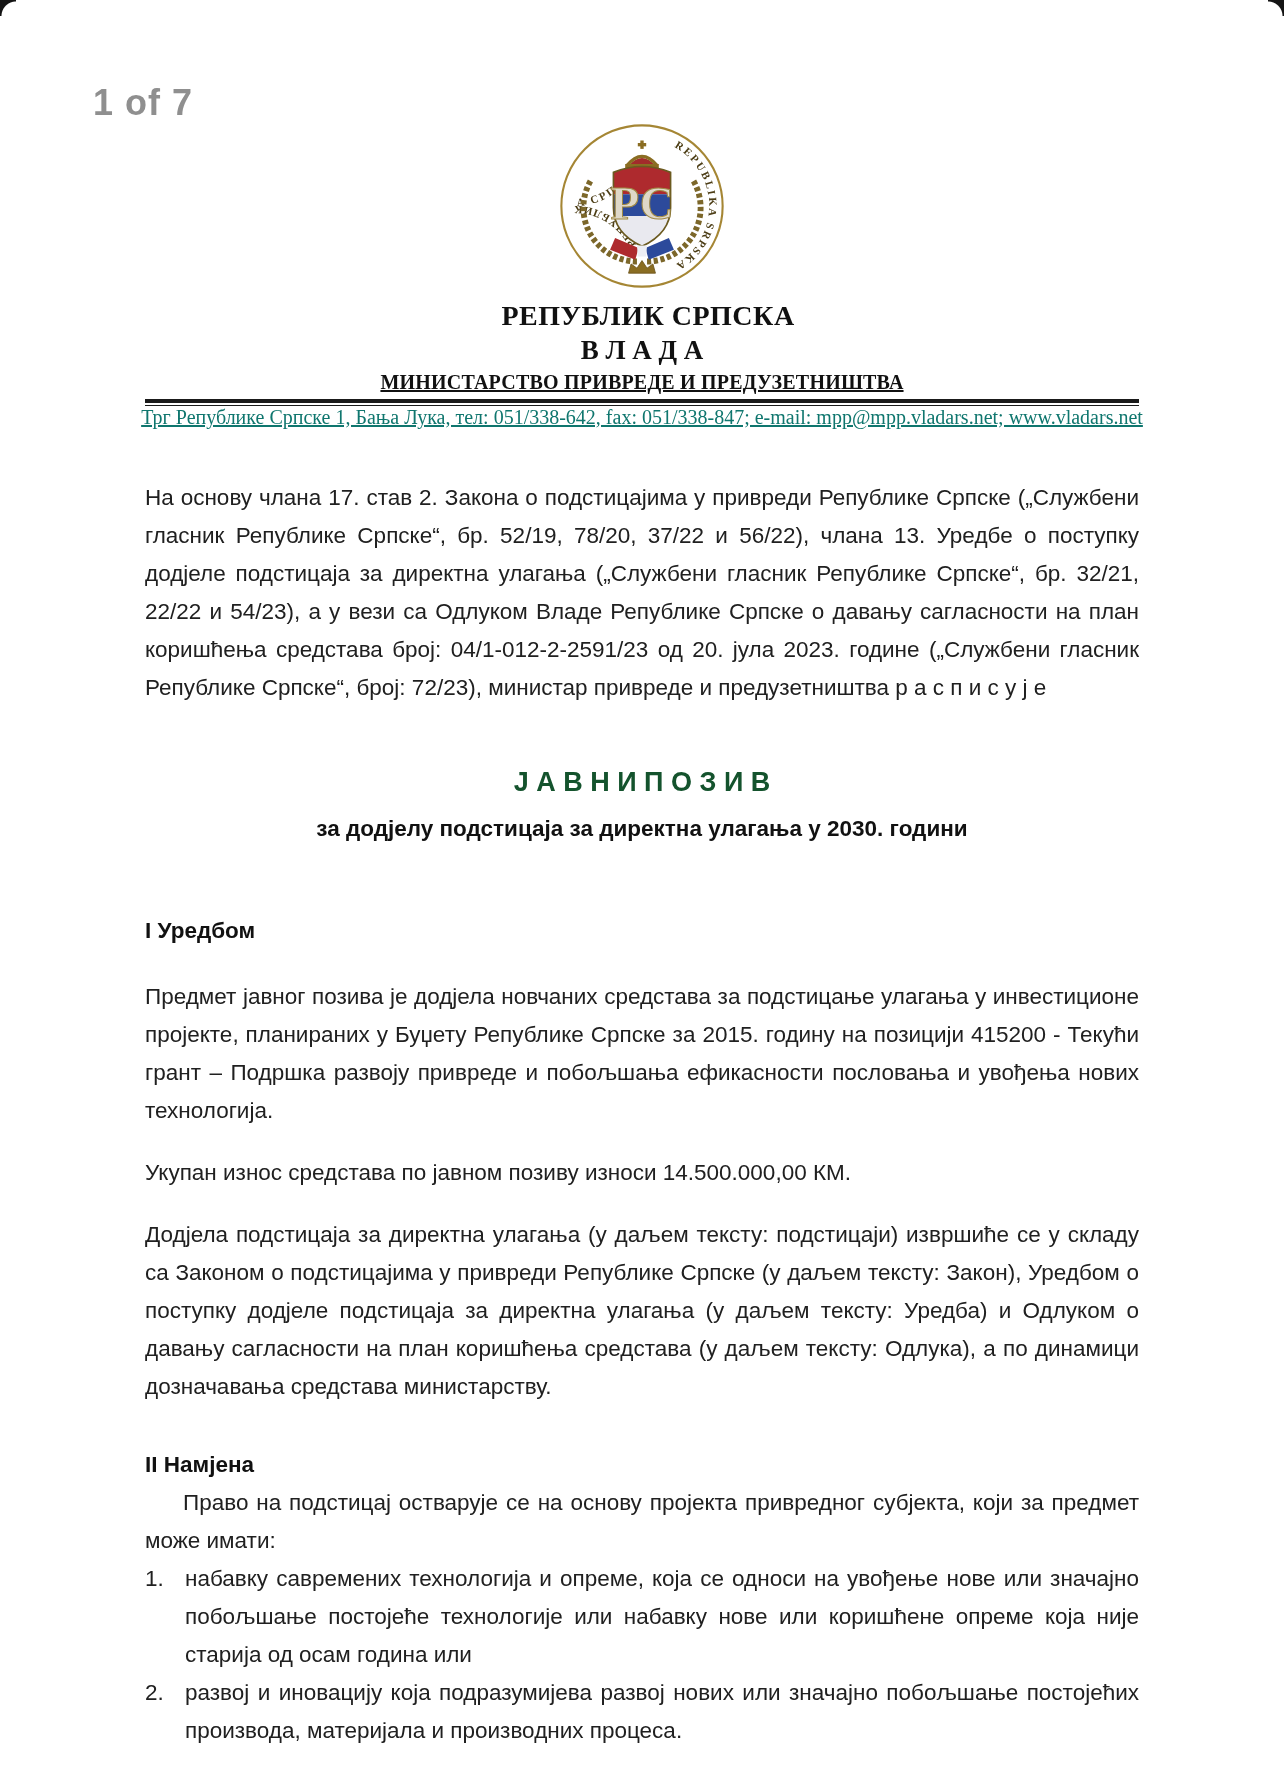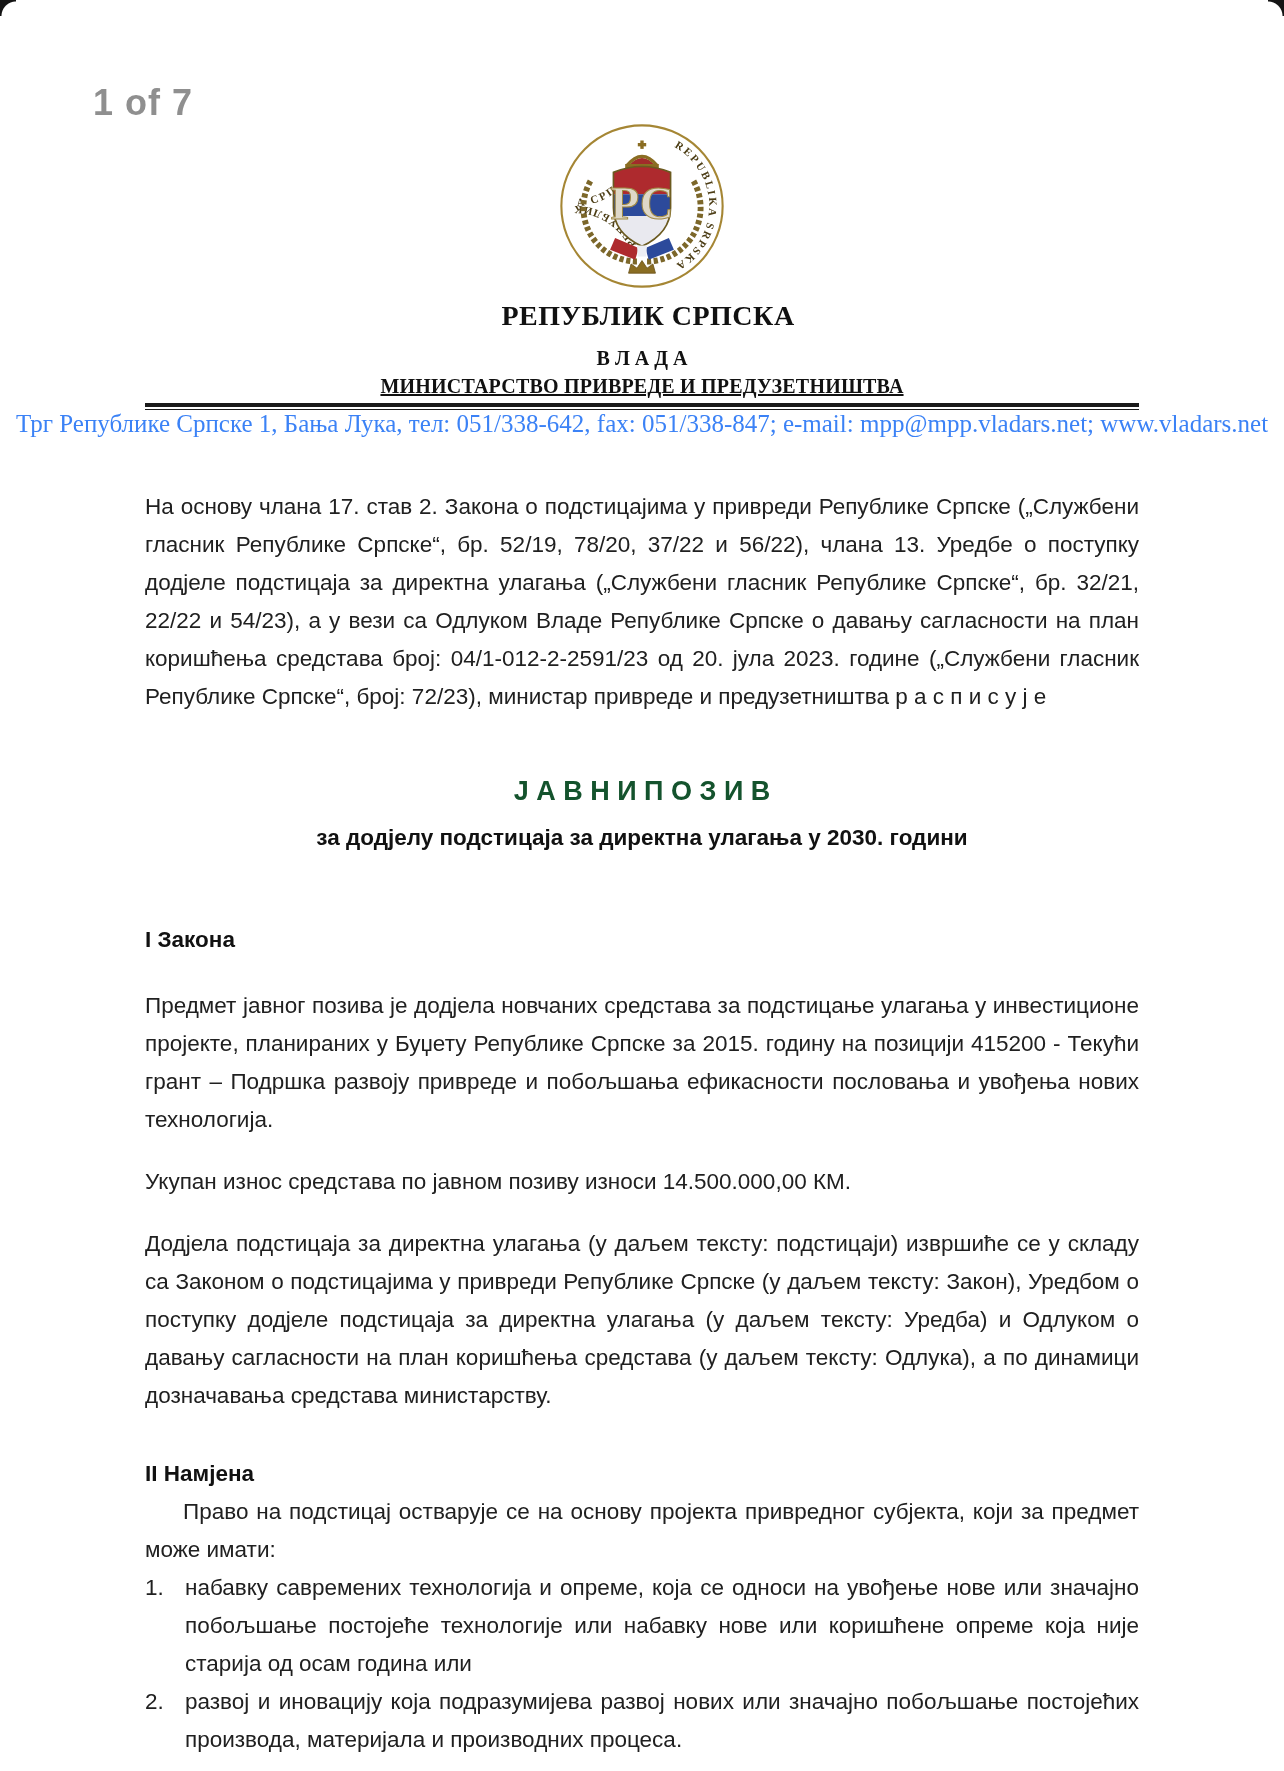--- a/index.html
+++ b/index.html
@@ -30,36 +30,37 @@
   .letterhead { padding-top: 122px; text-align: center; }
   .emblem { display: block; margin: 0 auto; width: 172px; height: 168px; }
 
   .org-line1, .org-line2, .org-line3 {
     font-family: "Liberation Serif", serif;
     font-weight: bold;
     color: #111;
     text-align: center;
   }
   .org-line1 { margin-top: 10px; font-size: 28px; letter-spacing: 0.5px; padding-left: 12px; }
-  .org-line2 { margin-top: 15px;  font-size: 20px; }
+  .org-line2 { margin-top: 3px;  font-size: 27px; }
   .org-line3 { margin-top: 5px;  font-size: 20px; letter-spacing: 0.2px; text-decoration: underline; }
 
   .rule {
     width: 994px;
     margin: 5px auto 0 auto;
     border-top: 4px solid #1a1a1a;
     border-bottom: 1.5px solid #1a1a1a;
     height: 7px;
   }
   .address-line {
     margin-top: 0px;
     text-align: center;
     font-family: "Liberation Serif", serif;
-    font-size: 25px;
-    color: #3b82f6;
+    font-size: 20px;
+    color: #0f766e;
+    text-decoration: underline;
   }
 
   .content {
     width: 994px;
     margin: 0 auto;
     font-size: 22.5px;
     line-height: 38px;
     text-align: justify;
     color: #202020;
   }
@@ -149,21 +150,21 @@
 
   <div class="content">
 
     <p class="intro-paragraph">На основу члана 17. став 2. Закона о подстицајима у привреди Републике Српске („Службени гласник Републике Српске“, бр. 52/19, 78/20, 37/22 и 56/22), члана 13. Уредбе о поступку додјеле подстицаја за директна улагања („Службени гласник Републике Српске“, бр. 32/21, 22/22 и 54/23), а у вези са Одлуком Владе Републике Српске о давању сагласности на план коришћења средстава број: 04/1-012-2-2591/23 од 20. јула 2023. године („Службени гласник Републике Српске“, број: 72/23),  министар привреде и предузетништва р а с п и с у ј е</p>
 
     <div class="doc-title-block">
       <div class="doc-title">Ј А В Н И  П О З И В</div>
       <div class="doc-subtitle">за додјелу подстицаја за директна улагања у 2030. години</div>
     </div>
 
-    <div class="section-heading sec1-heading">I Закона</div>
+    <div class="section-heading sec1-heading">I Уредбом</div>
     <p class="para">Предмет јавног позива је додјела новчаних средстава за подстицање улагања у инвестиционе пројекте, планираних у Буџету Републике Српске за 2015. годину на позицији  415200 - Текући грант – Подршка развоју привреде и побољшања ефикасности пословања и увођења нових технологија.</p>
     <p class="para-tight">Укупан износ средстава по јавном позиву износи 14.500.000,00 КМ.</p>
     <p class="para-tight">Додјела подстицаја за директна улагања (у даљем тексту: подстицаји) извршиће се у складу са Законом о подстицајима у привреди Републике Српске (у даљем тексту: Закон), Уредбом о поступку додјеле подстицаја за директна улагања (у даљем тексту: Уредба) и Одлуком о давању сагласности на план коришћења средстава (у даљем тексту: Одлука), а по динамици дозначавања средстава министарству.</p>
 
     <div class="section-heading sec2-heading">II Намјена</div>
     <p class="para-indent">Право на подстицај остварује се на основу пројекта привредног субјекта, који за предмет може имати:</p>
 
     <div class="num-list">
       <div class="num-item">
         <span class="num">1.</span>

